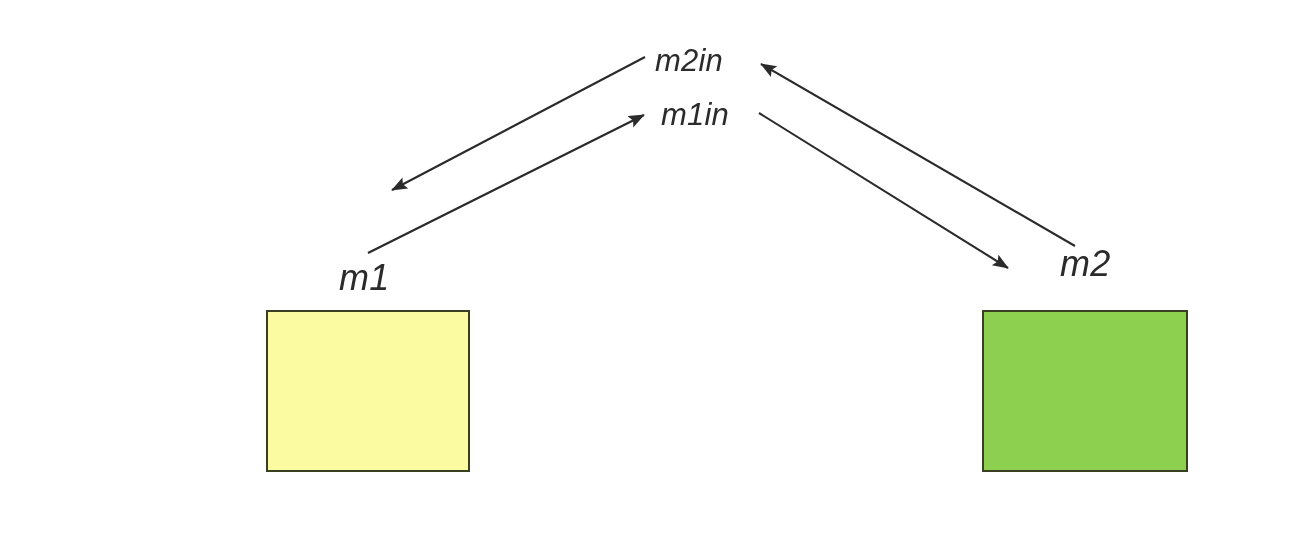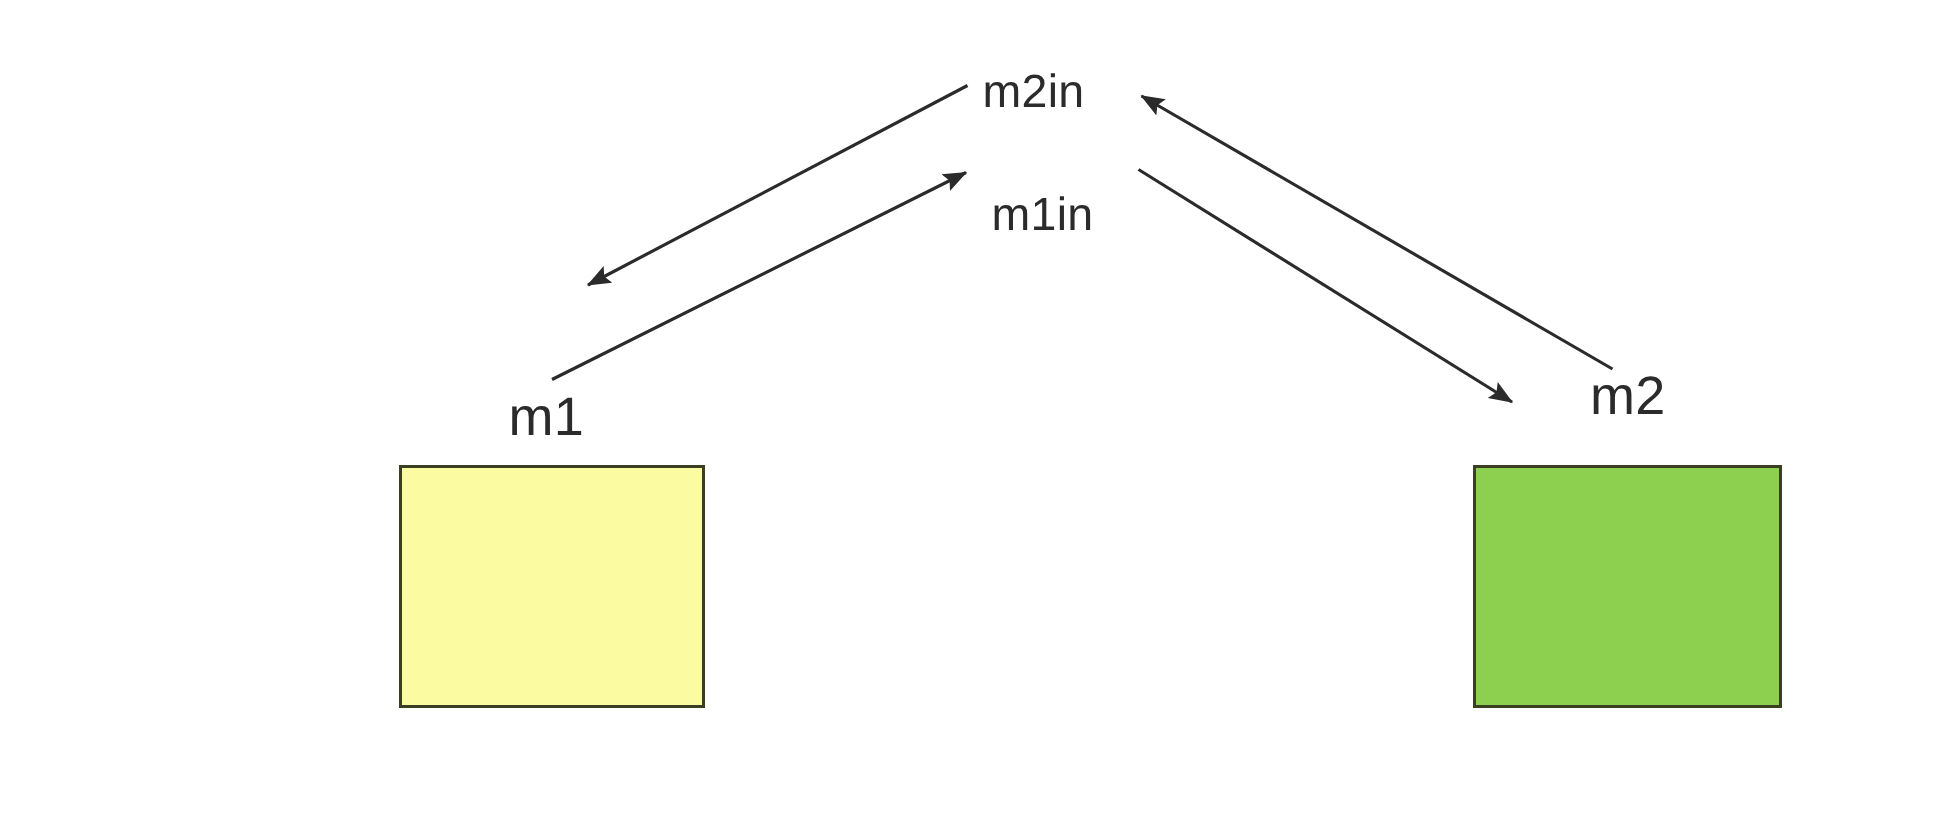--- a/index.html
+++ b/index.html
@@ -9,20 +9,21 @@
   }
   body {
     font-family: "Liberation Sans", sans-serif;
   }
   #canvas {
     position: relative;
     width: 1305px;
     height: 549px;
     background: #ffffff;
     overflow: hidden;
+    font-style: italic;
   }
   #edge-layer {
     position: absolute;
     left: 0;
     top: 0;
     width: 1305px;
     height: 549px;
   }
   .node-box {
     position: absolute;
@@ -57,21 +58,21 @@
   .port-label {
     position: absolute;
     font-family: "Liberation Sans", sans-serif;
     font-size: 31px;
     line-height: 31px;
     color: #2b2b2b;
     white-space: nowrap;
     letter-spacing: 0.2px;
   }
   #port-m2in-label { left: 655px; top: 45px; }
-  #port-m1in-label { left: 661px; top: 99px; margin-top: 28px; }
+  #port-m1in-label { left: 661px; top: 99px; }
 </style>
 </head>
 <body style="background: rgb(255, 255, 255);">
 
 <div id="canvas" style="background: rgb(255, 255, 255);">
 
   <svg id="edge-layer" viewBox="0 0 1305 549" xmlns="http://www.w3.org/2000/svg">
     <defs>
       <marker id="arrowhead" markerWidth="9" markerHeight="9" refX="7.2" refY="3.2" orient="auto" markerUnits="strokeWidth">
         <path d="M0,0.2 L7.6,3.2 L0,6.2 L1.4,3.2 Z" fill="#2b2b2b"></path>

